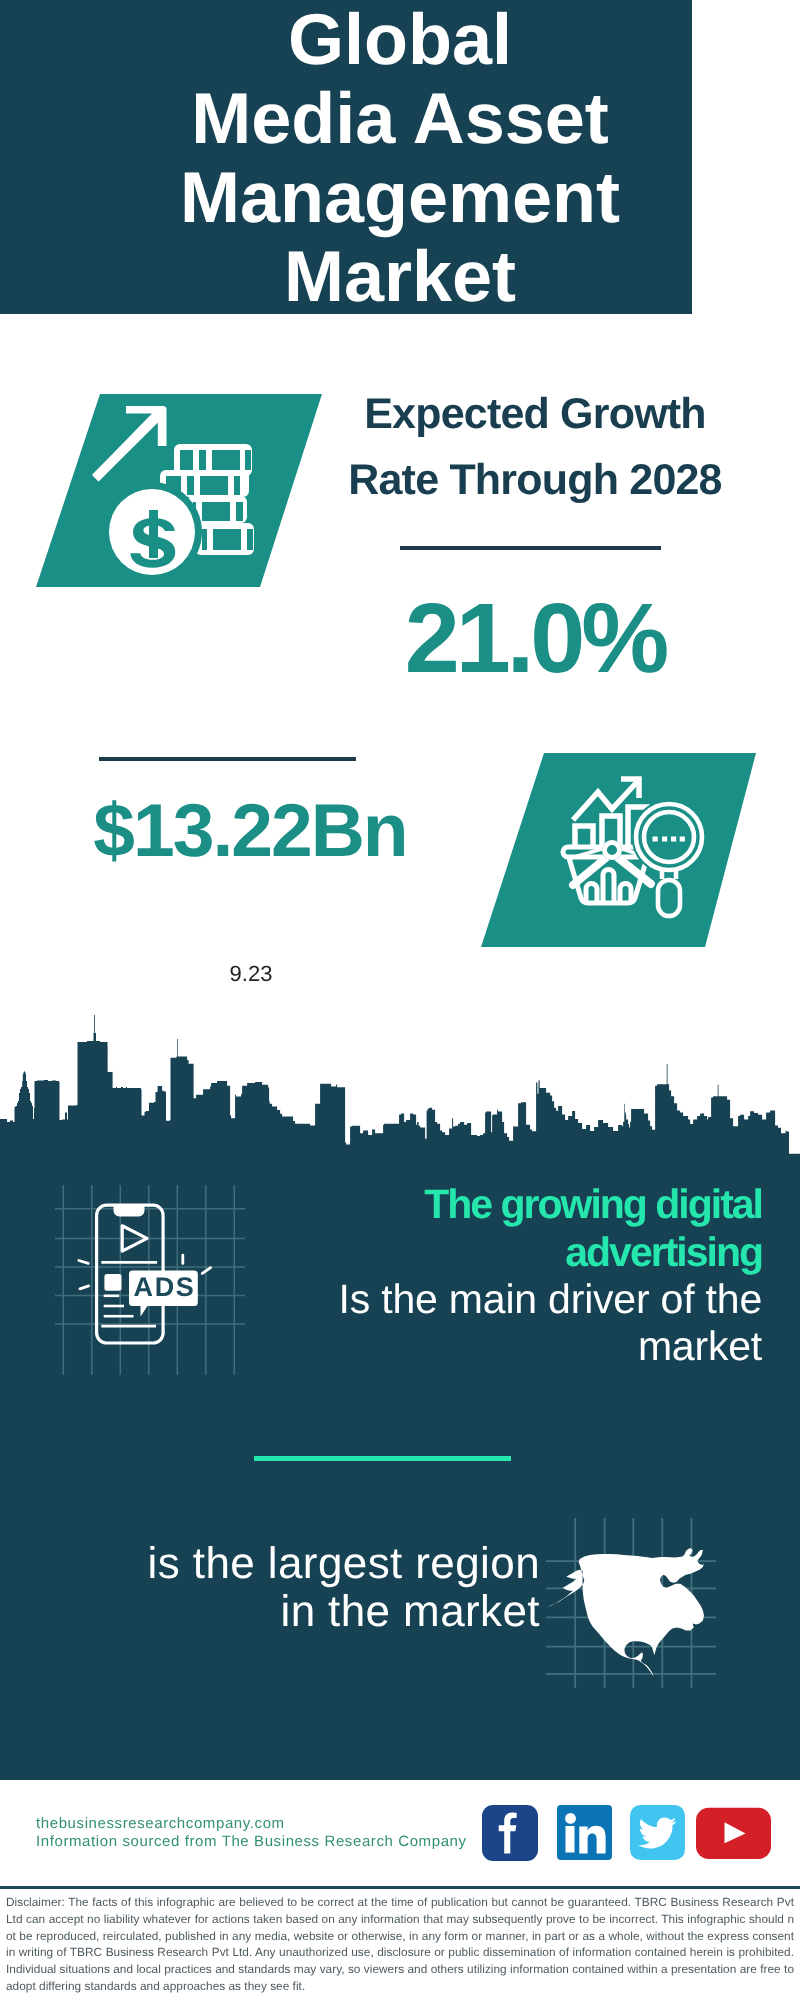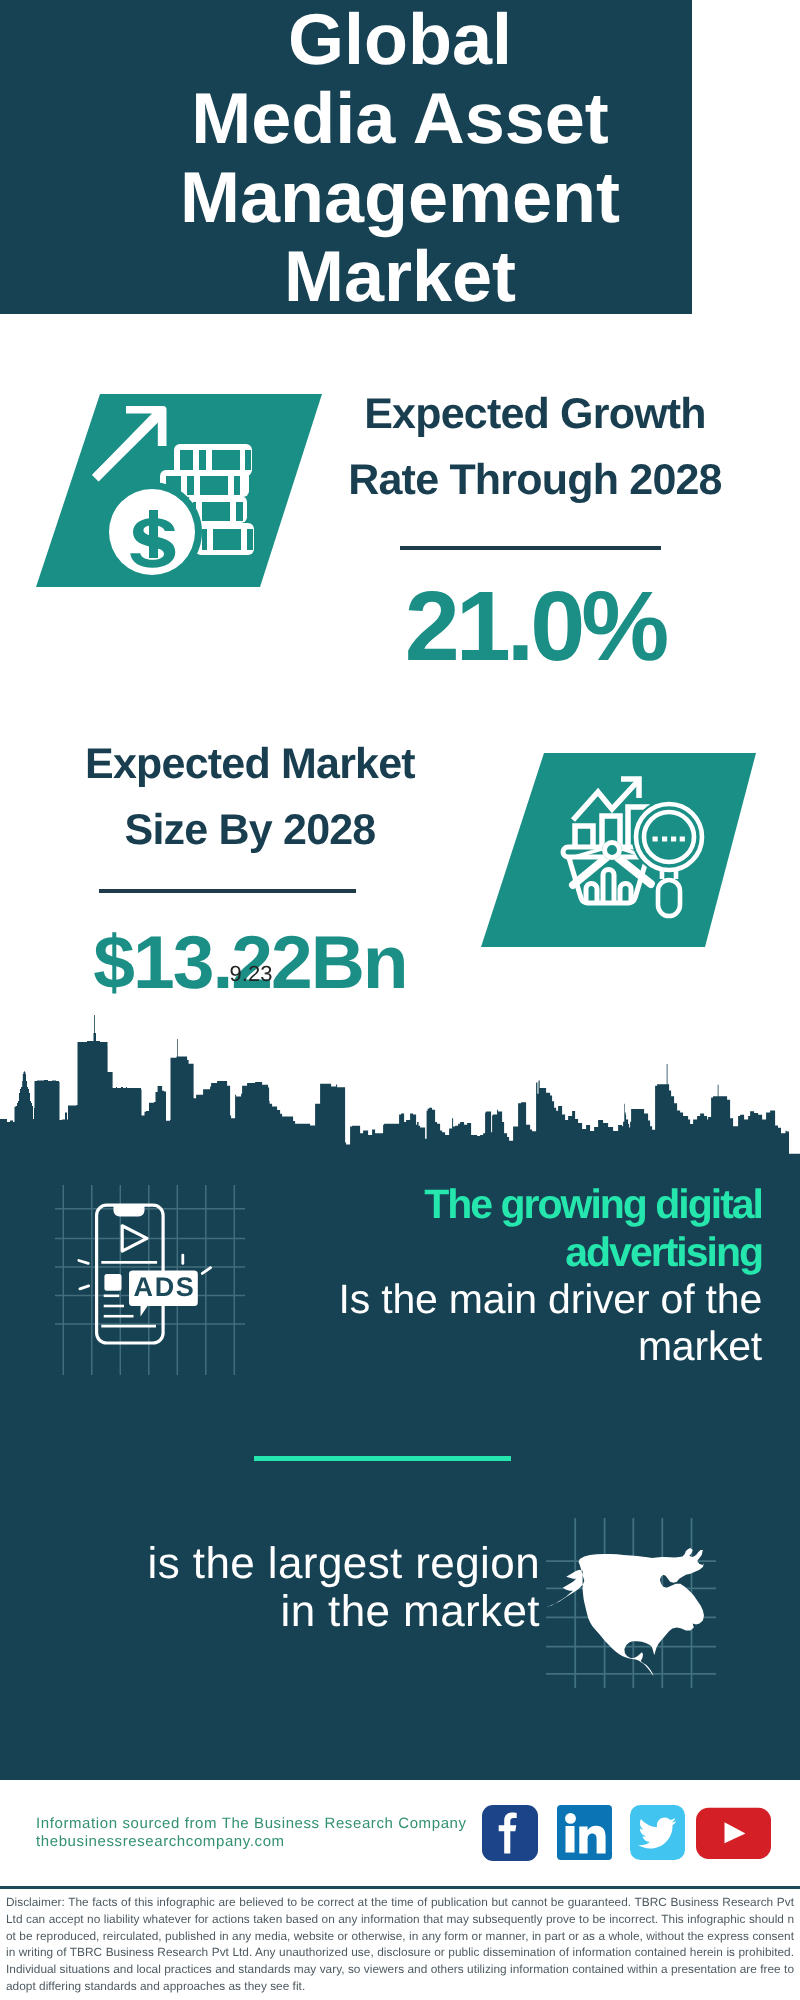--- a/index.html
+++ b/index.html
@@ -95,26 +95,24 @@
         <rect x="113" y="116" width="9" height="48"></rect>
         <path d="M117.5,124 c-12,0 -20.5,5.5 -20.5,14 c0,9.5 8.5,13 20.5,15.5 c7.5,1.5 10.5,3.2 10.5,6.5 c0,3.5 -5,5.8 -11.5,5.8 c-7,0 -11.5,-2.5 -12.2,-6.5 l-10,0 c0.8,9 9.5,14.5 22.2,14.5 c13.8,0 22.8,-6.5 22.8,-15.5 c0,-9.8 -8,-13.8 -22,-16.3 c-7.5,-1.5 -9.8,-3.2 -9.8,-5.8 c0,-3.2 4,-5 9.8,-5 c6.5,0 10.5,2.5 11.5,5.8 l10,0 c-0.8,-8.2 -9,-13 -21.3,-13 Z"></path>
 </g>
     </svg>
   </div>
 
   <div class="stat" style="left:335px;top:381px;width:400px;">
     <div class="lbl">Expected Growth
 Rate Through 2028</div>
     <div class="rule" style="width:261px;margin-top:33px;position:relative;left:-5px;"></div>
-    <div class="big" style="margin-top:26px;font-size:99px;line-height:99px;letter-spacing:-4px;">21.0%</div>
+    <div class="big" style="margin-top:38px;font-size:99px;line-height:99px;letter-spacing:-4px;">21.0%</div>
   </div>
 
   <div class="stat" style="left:50px;top:731px;width:400px;">
-    <div class="lbl">Expected Market
-Size By 2028</div>
     <div class="rule" style="width:257px;margin-top:26px;position:relative;left:-23px;"></div>
     <div class="big" style="margin-top:32px;font-size:75px;line-height:75px;letter-spacing:-2px;">$13.22Bn</div>
   </div>
   <div class="subnote" style="left:51px;top:961px;width:400px;">9.23</div>
 
   <div class="para" style="left:481px;top:753px;">
     <svg width="275" height="194" viewBox="0 0 275 194">
       <polygon points="63,0 275,0 224,194 0,194" fill="#1a8f86"></polygon>
       <g fill="none" stroke="#ffffff" stroke-width="5.5" stroke-linecap="butt" stroke-linejoin="miter">
 
@@ -220,22 +218,22 @@
     <svg width="170" height="170" viewBox="0 0 170 170">
       <g stroke="#41707f" stroke-width="1.8" fill="none">
         <path d="M0,43.1 H170 M0,70.4 H170 M0,99.4 H170 M0,128.6 H170 M0,155.9 H170"></path>
         <path d="M29.2,0 V170 M58.6,0 V170 M87.3,0 V170 M116.3,0 V170 M145.5,0 V170"></path>
       </g>
       <path fill="#ffffff" d="M33.8,40.9 L38.3,38.4 L43.9,36.9 L50.7,36.3 L57.5,36 L64.3,36 L71,36.3 L77.8,36.9 L84.6,37.5 L91.4,38.1 L97,38.7 L101.5,39.3 L106,39.9 L110.6,39.5 L115.1,38.9 L119.6,38.9 L124.1,39.2 L128.6,39.5 L133.2,39.1 L136.5,38.5 L138.8,36 L139.9,33 L142.2,31 L144.4,30 L146.7,32 L145.6,35 L143.3,37.9 L146.7,38.9 L150.1,36.9 L152.4,34 L154.6,32 L156.9,32 L155.7,36.9 L153.5,39.9 L151.2,42.9 L153.5,45.9 L156.9,46.9 L158,44.9 L156.9,48.9 L153.5,51.8 L149,53.8 L144.4,55.8 L139.9,56.8 L136.5,58.8 L133.2,60.8 L130.9,63.7 L127.5,64.7 L124.1,63.7 L121.9,60.8 L119.6,57.8 L117.3,56.8 L115.1,58.8 L113.9,61.8 L115.1,65.7 L117.3,68.7 L120.7,69.7 L125.2,67.7 L129.8,65.7 L134.3,65.7 L138.8,68.7 L143.3,72.7 L147.8,77.6 L151.2,82.6 L154.6,87.6 L156.9,92.5 L158,97.5 L156.9,102.4 L153.5,105.4 L150.1,106.4 L146.7,105.4 L147.8,109.4 L144.4,112.4 L139.9,112.4 L135.4,110.4 L130.9,109.4 L126.4,110.4 L123,113.3 L119.6,117.3 L116.2,121.3 L112.8,125.3 L110.6,129.2 L109.4,133.2 L108.3,137.2 L107.2,133.2 L106,129.2 L104.3,127.2 L100.4,125.3 L95.9,123.8 L91.4,123.3 L86.8,123.3 L83.5,124.3 L80.1,127.2 L78.4,131.2 L78.9,135.2 L81.2,138.2 L84.6,140.1 L88,140.1 L91.4,138.2 L93.6,136.2 L95.9,134.2 L97,136.2 L96.4,140.1 L94.7,143.1 L97,145.1 L100.4,147.1 L102.7,149.6 L104.9,152.5 L106.6,155.5 L107.7,158 L106,156 L103.8,153 L101.5,150.1 L99.3,147.6 L97,145.6 L94.7,144.1 L92.5,142.6 L89.7,141.6 L86.8,141.1 L83.5,140.6 L80.1,139.6 L76.7,138.2 L73.3,136.2 L69.9,133.7 L66.5,130.7 L63.1,127.2 L59.7,123.8 L56.3,119.8 L53,115.8 L49.6,111.9 L46.2,107.9 L43.9,103.9 L42.2,100 L41.1,96 L40,91.5 L38.8,86.6 L37.7,81.6 L37.1,76.6 L36.6,71.7 L36.6,66.7 L36.6,61.8 L36.6,56.8 L36.6,52.8 L33.8,51.8 L30.4,52.8 L27,54.8 L23.6,56.8 L20.2,58.8 L23.6,59.8 L27,60.8 L30.4,60.8 L27,63.7 L23.6,65.7 L20.2,67.7 L16.8,69.7 L20.2,71.7 L23.6,72.7 L27,72.7 L23.6,75.6 L20.2,78.6 L15.7,81.6 L12.3,83.6 L8.9,85.6 L5.5,87.6 L2.1,88.5 L1,89.5 L4.4,87.6 L8.9,85.6 L13.4,83.6 L17.9,80.6 L22.5,77.6 L27,74.7 L31.5,71.7 L34.9,68.7 L37.1,65.7 L38.3,62.7 L37.1,58.8 L36,54.8 L34.9,50.8 L33.8,46.9 L32.6,43.9 Z"></path>
     </svg>
   </div>
 
   <div class="srcline" style="left:36px;top:1815px;">
+    <div>thebusinessresearchcompany.com</div>
     <div>Information sourced from The Business Research Company</div>
-    <div>thebusinessresearchcompany.com</div>
   </div>
 
   <div class="social" style="left:482px;top:1805px;">
     <span style="margin-right:19px;">
       <svg width="56" height="56" viewBox="0 0 56 56">
         <rect x="0" y="0" width="56" height="56" rx="11" fill="#1c4488"></rect>
         <path d="M33.3,26.2 L34.3,20.2 L28.3,20.2 L28.3,16.3 c0,-1.7 0.8,-3.3 3.4,-3.3 L34.7,13 L34.7,7.9 c0,0 -2.4,-0.4 -4.7,-0.4 c-4.7,0 -7.8,2.9 -7.8,8.1 L22.2,20.2 L16.7,20.2 L16.7,26.2 L22.2,26.2 L22.2,48.5 L28.3,48.5 L28.3,26.2 Z" fill="#ffffff"></path>
       </svg>
     </span>
     <span style="margin-right:17px;">

